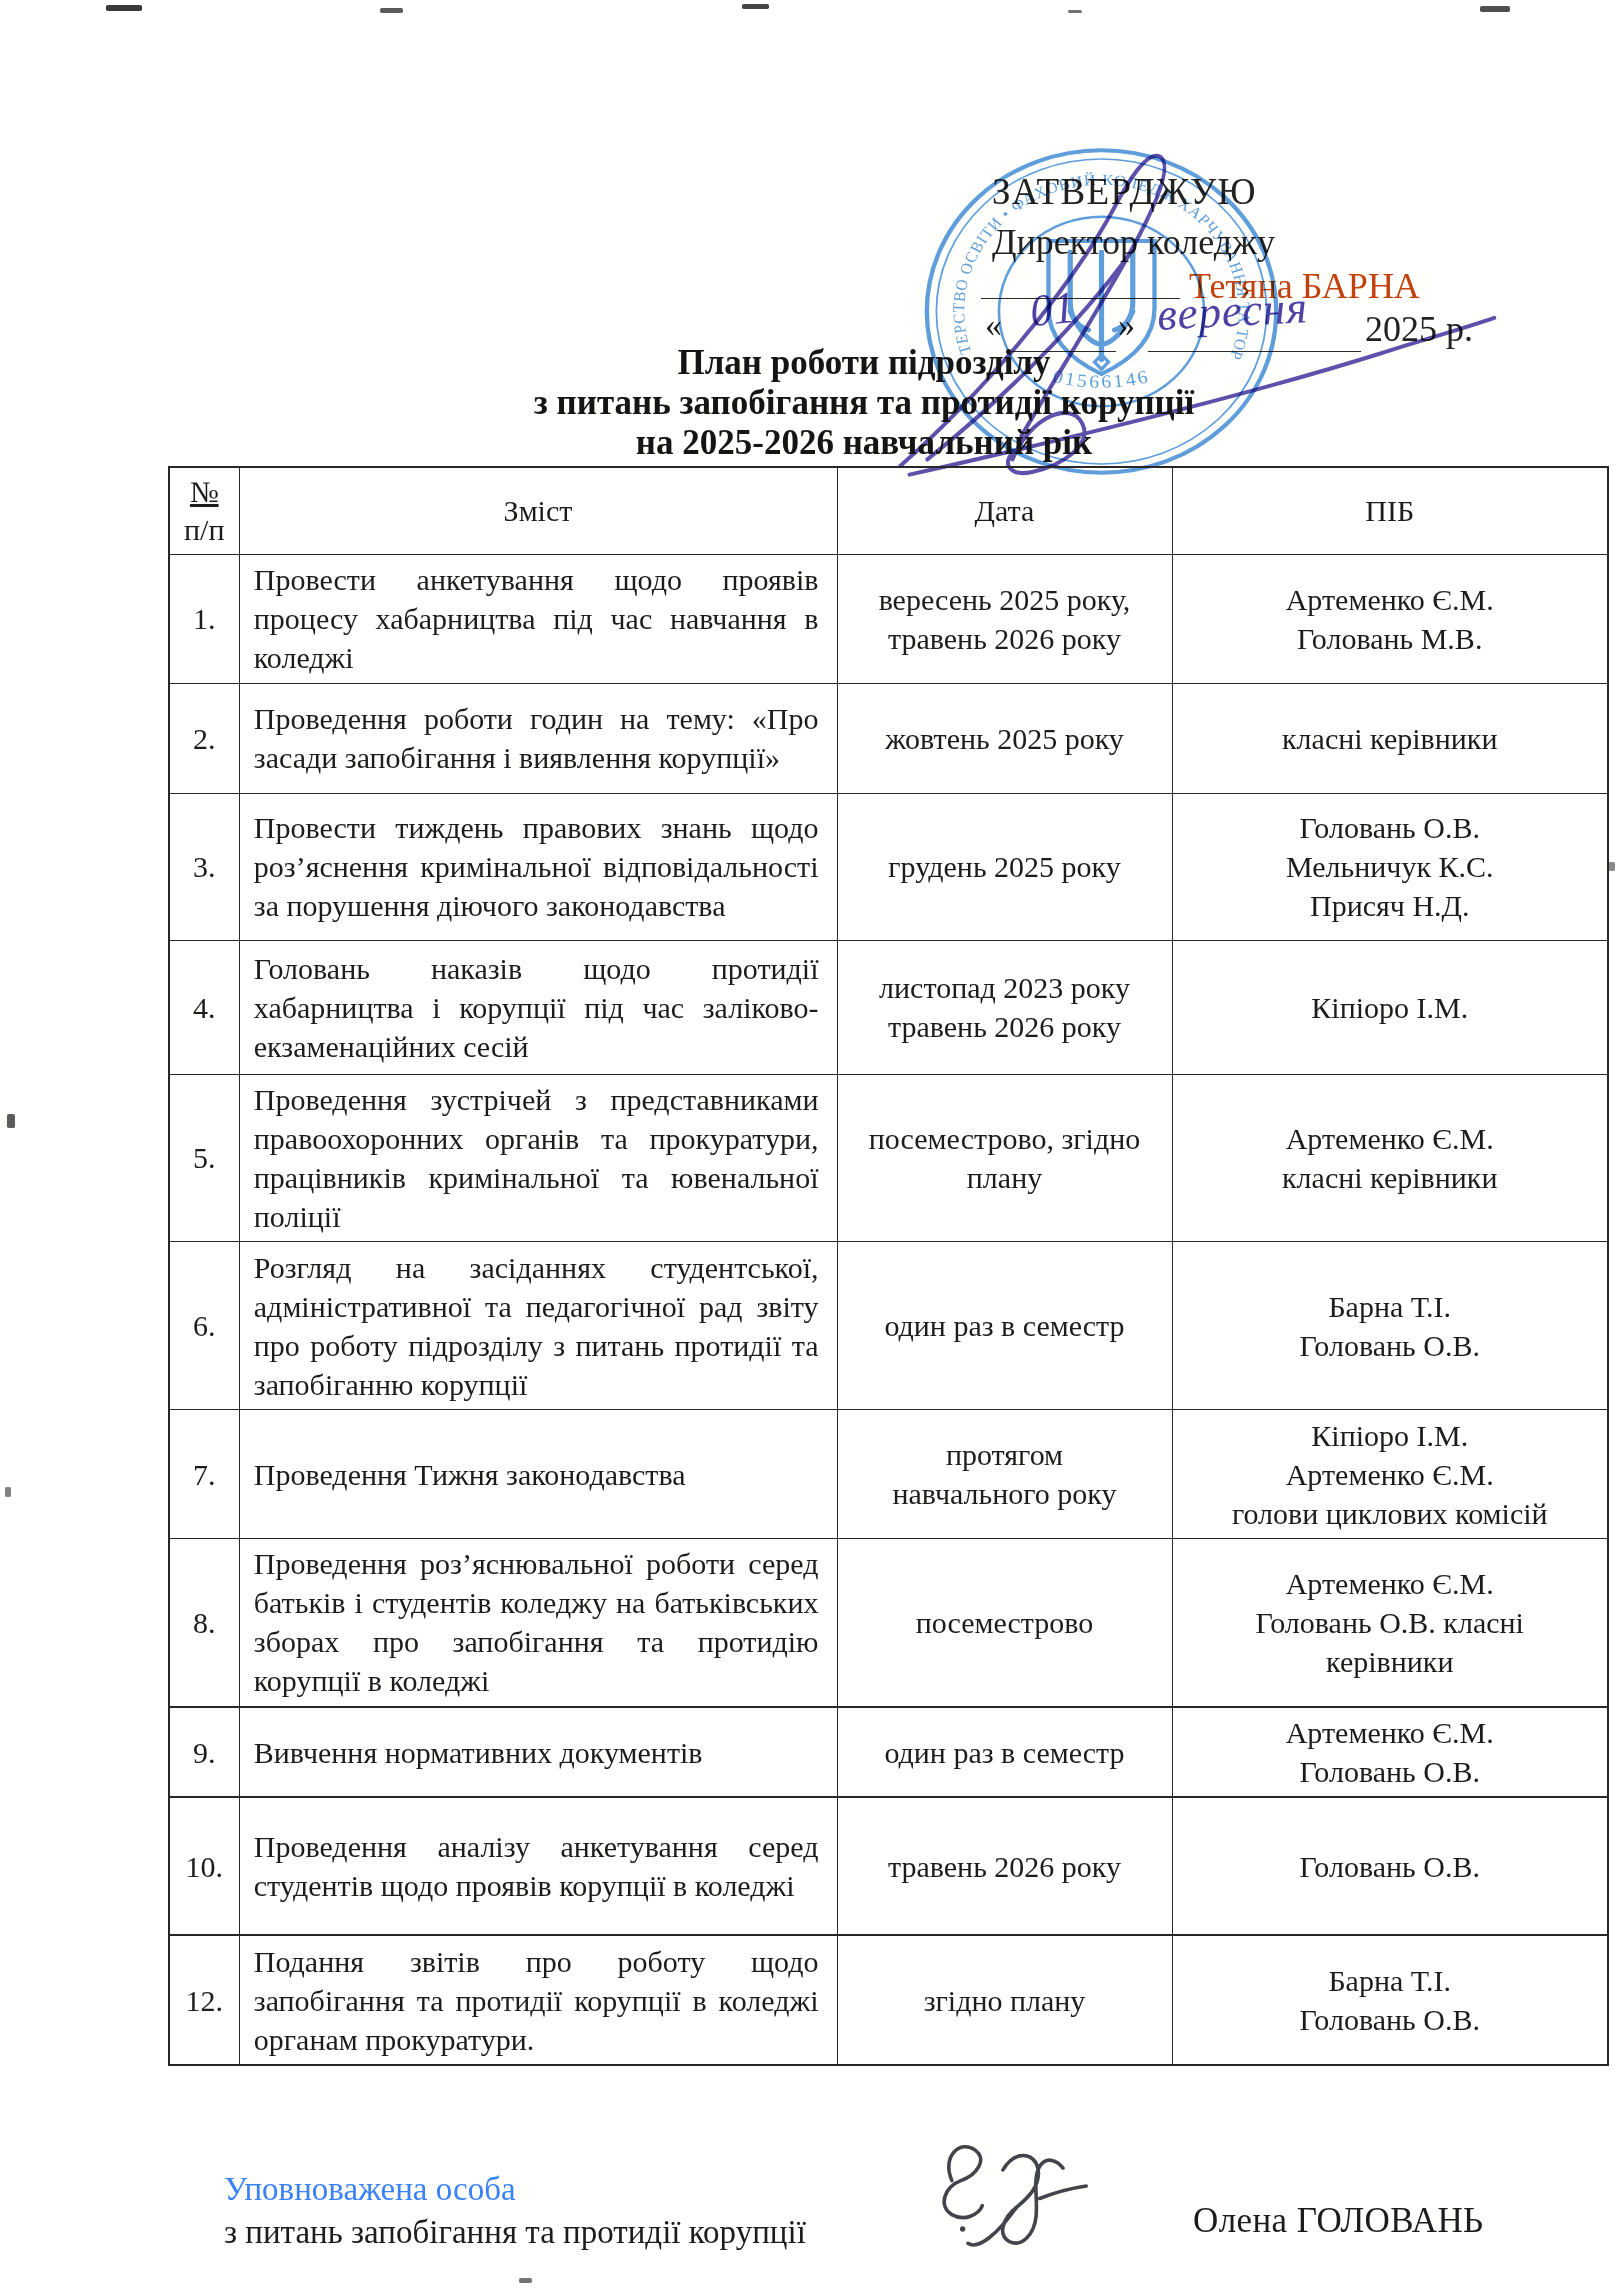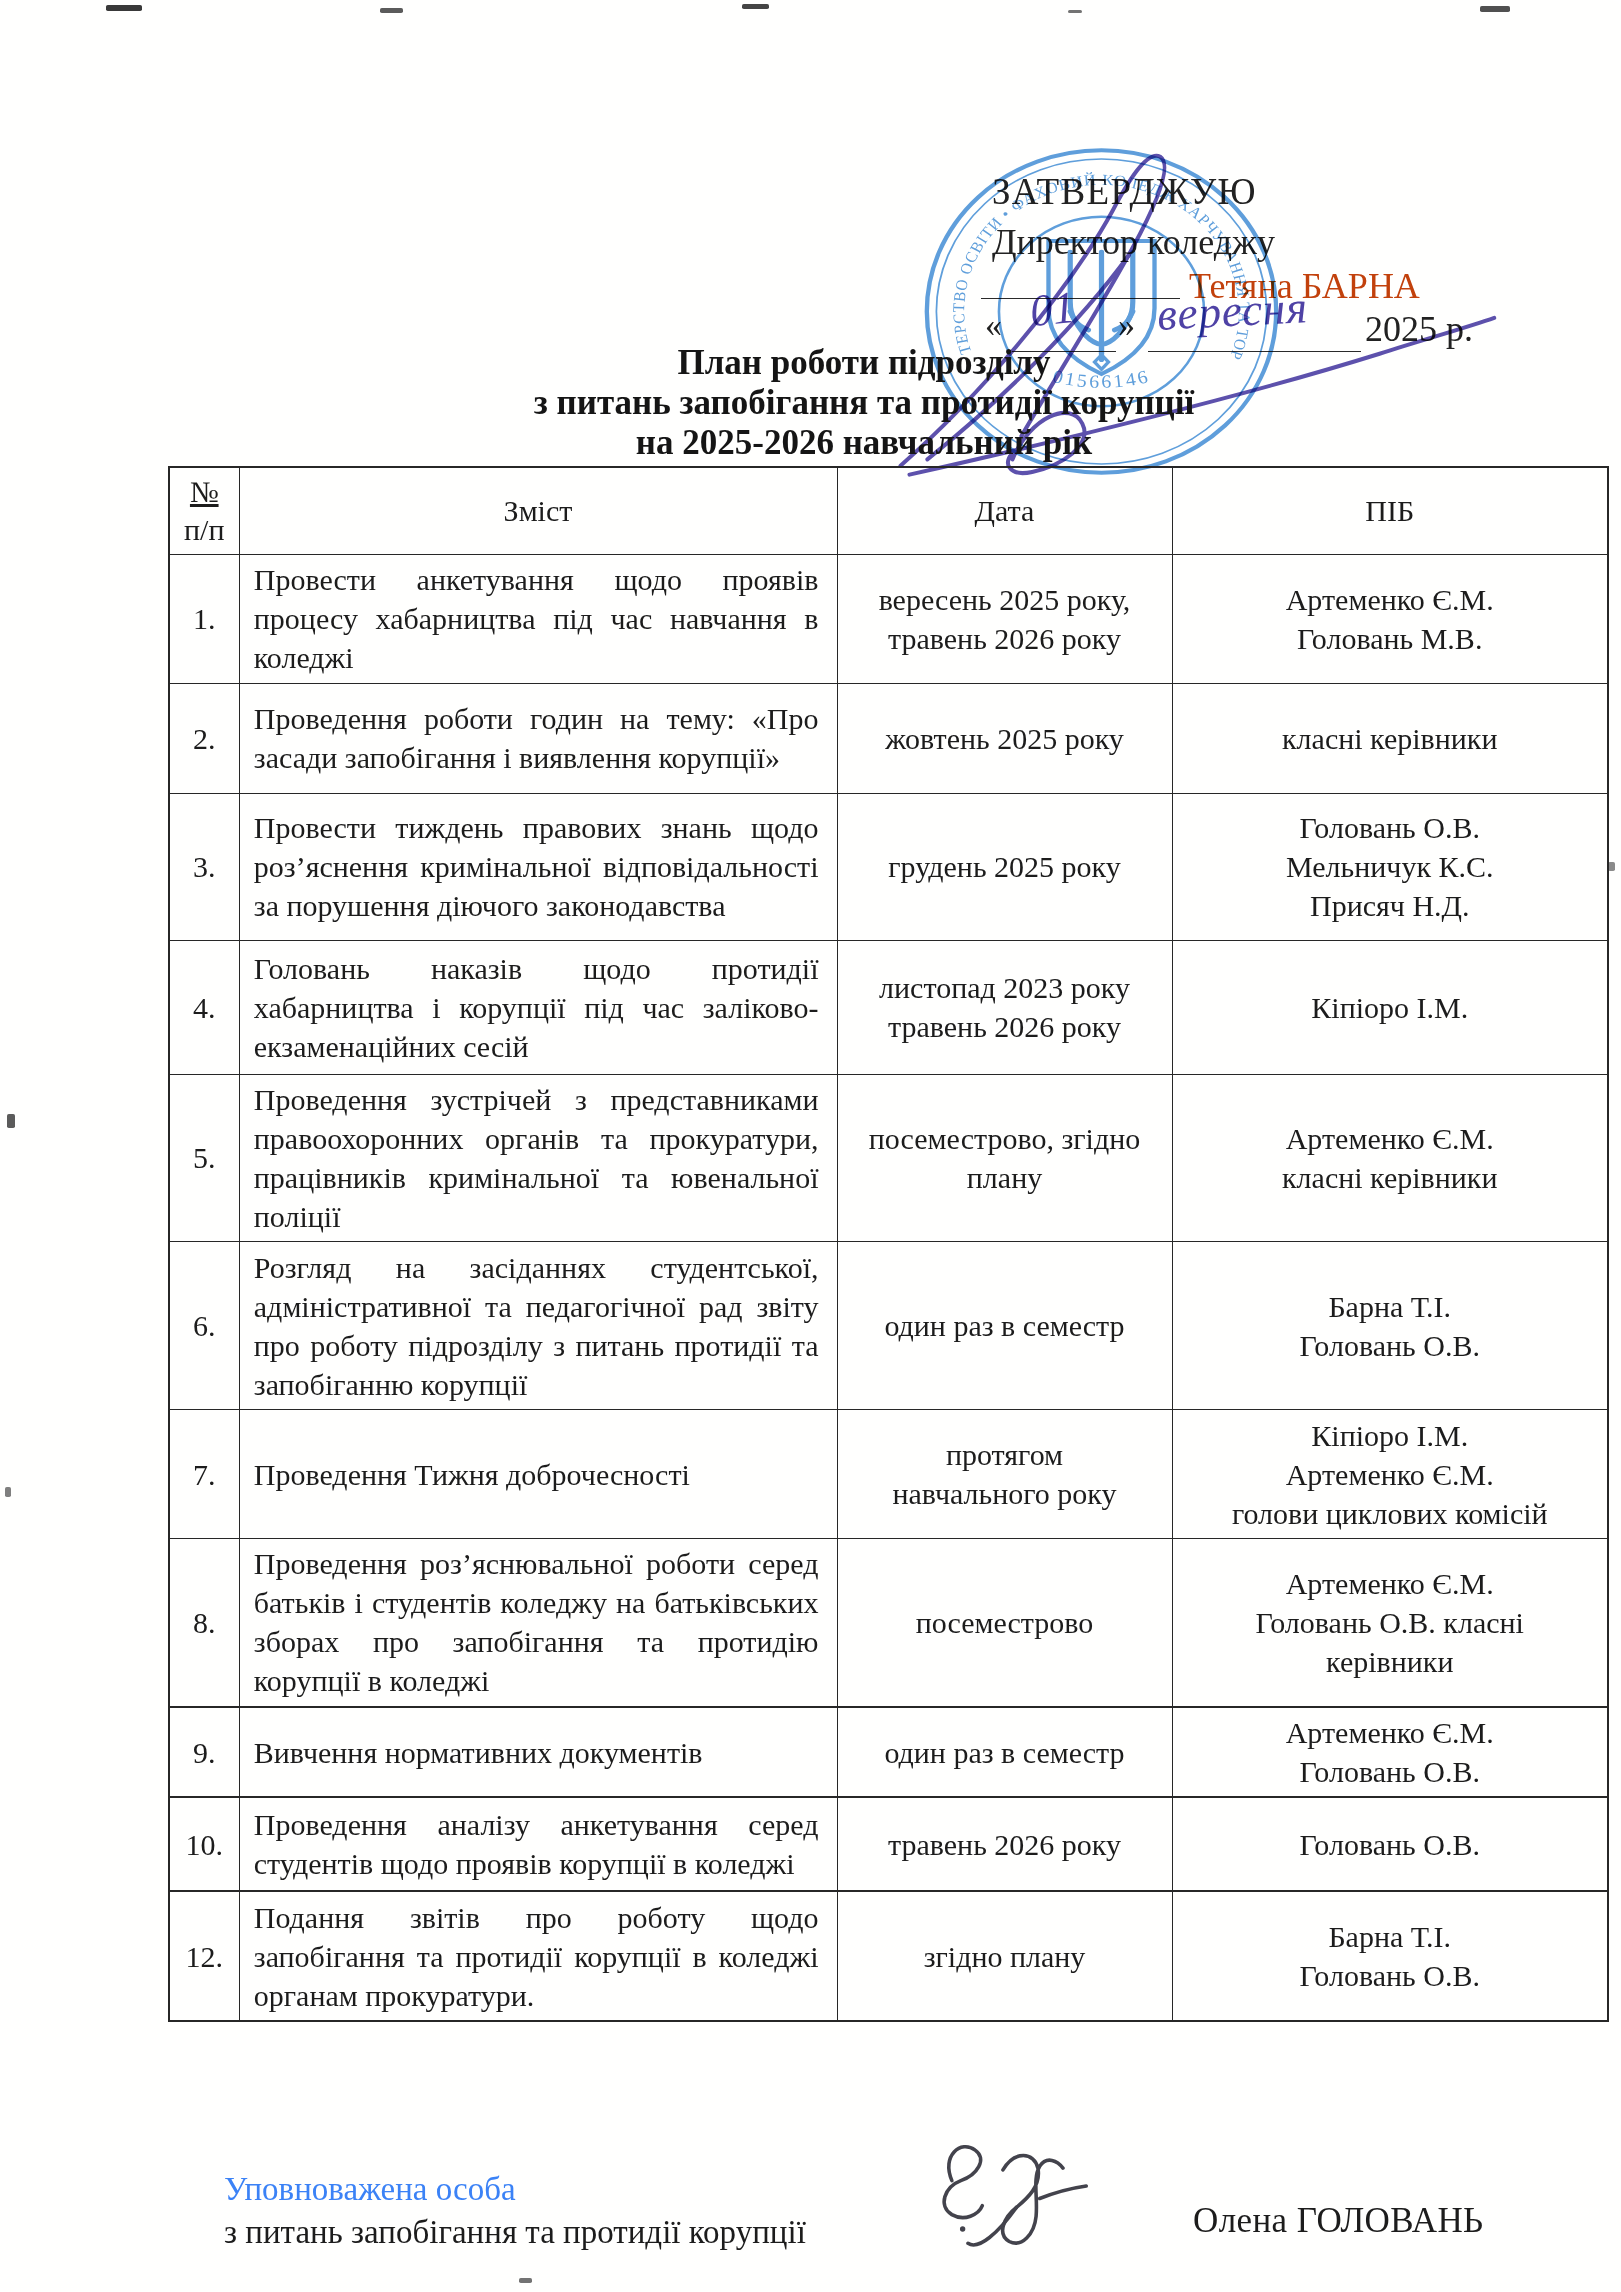--- a/index.html
+++ b/index.html
@@ -184,21 +184,21 @@
     </tr>
     <tr style="height:147px">
       <td class="c-num">6.</td>
       <td class="c-content">Розгляд на засіданнях студентської, адміністративної та педагогічної рад звіту про роботу підрозділу з питань протидії та запобіганню корупції</td>
       <td class="c-date">один раз в семестр</td>
       <td class="c-persons">Барна Т.І.
 Головань О.В.</td>
     </tr>
     <tr style="height:123px">
       <td class="c-num">7.</td>
-      <td class="c-content">Проведення Тижня доброчесності</td>
+      <td class="c-content">Проведення Тижня законодавства</td>
       <td class="c-date">протягом
 навчального року</td>
       <td class="c-persons">Кіпіоро І.М.
 Артеменко Є.М.
 голови циклових комісій</td>
     </tr>
     <tr style="height:153px">
       <td class="c-num">8.</td>
       <td class="c-content">Проведення роз’яснювальної роботи серед батьків і студентів коледжу на батьківських зборах про запобігання та протидію корупції в коледжі</td>
       <td class="c-date">посеместрово</td>
@@ -206,21 +206,21 @@
 Головань О.В.  класні
 керівники</td>
     </tr>
     <tr class="thick" style="height:73px">
       <td class="c-num">9.</td>
       <td class="c-content">Вивчення нормативних документів</td>
       <td class="c-date">один раз в семестр</td>
       <td class="c-persons">Артеменко Є.М.
 Головань О.В.</td>
     </tr>
-    <tr class="thick" style="height:94px">
+    <tr class="thick" style="height:138px">
       <td class="c-num">10.</td>
       <td class="c-content">Проведення аналізу анкетування серед студентів щодо проявів корупції в коледжі</td>
       <td class="c-date">травень 2026 року</td>
       <td class="c-persons">Головань О.В.</td>
     </tr>
     <tr class="thick" style="height:112px">
       <td class="c-num">12.</td>
       <td class="c-content">Подання звітів про роботу щодо запобігання та протидії корупції в коледжі органам прокуратури.</td>
       <td class="c-date">згідно плану</td>
       <td class="c-persons">Барна Т.І.

